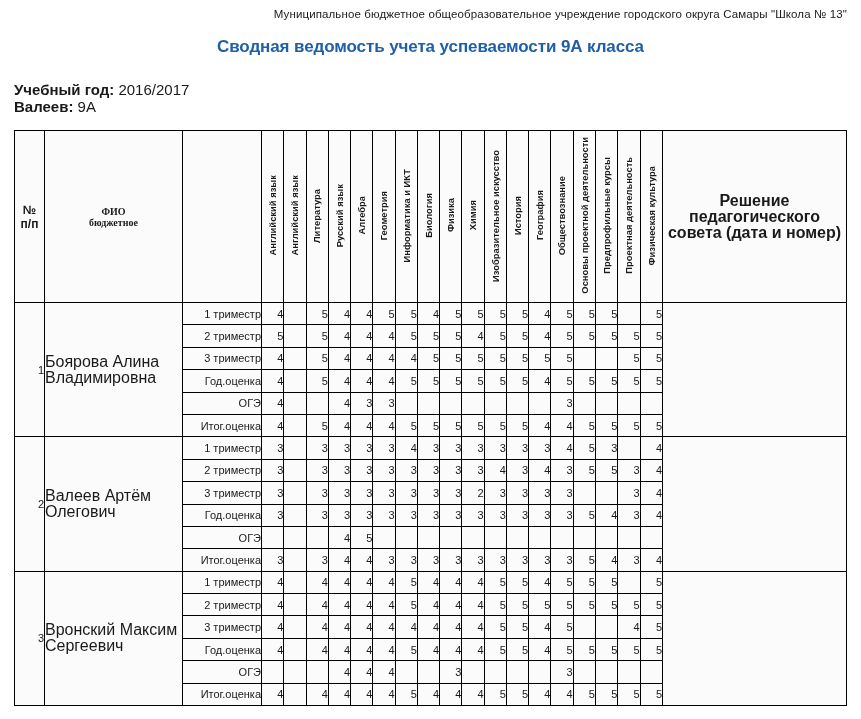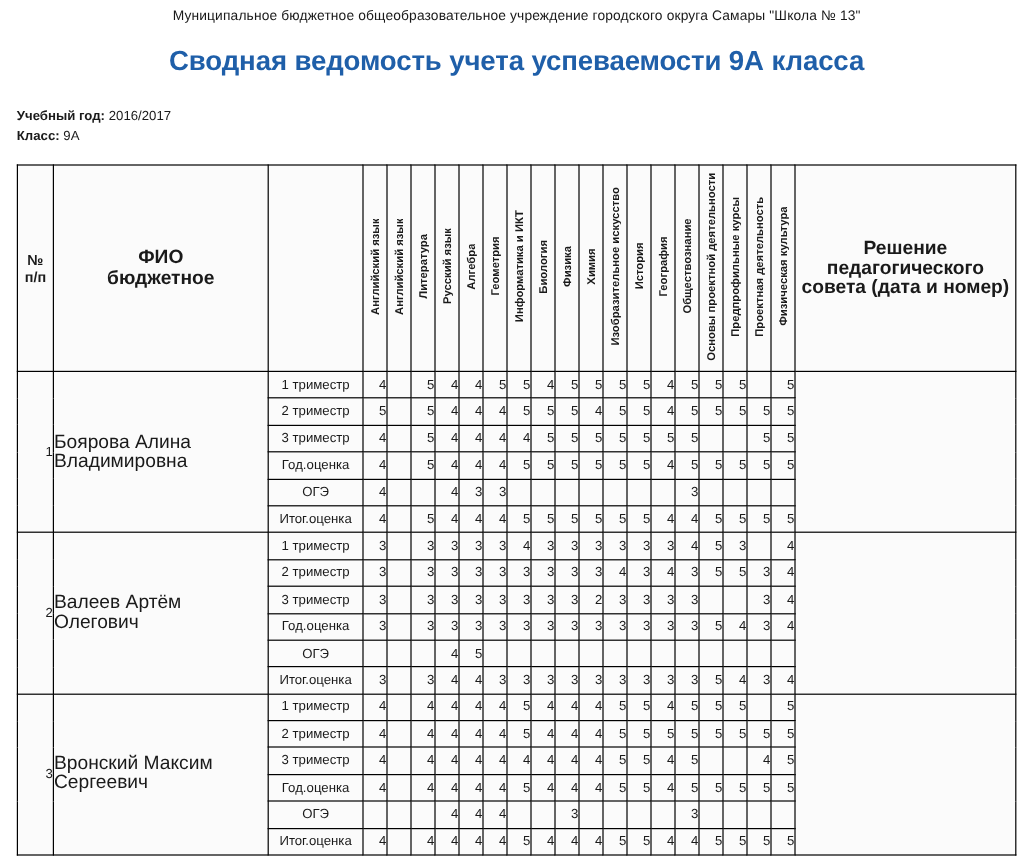--- a/index.html
+++ b/index.html
@@ -13,39 +13,39 @@
     width: 861px;
     height: 719px;
     overflow: hidden;
     font-family: "Liberation Sans", "DejaVu Sans", sans-serif;
     color: #1a1a1a;
   }
 
   .page { padding: 0 14px; }
 
   .org-line {
-    text-align: center;
+    text-align: right;
     font-size: 11.5px;
     color: #1a1a1a;
     padding-top: 8px;
     letter-spacing: 0.01em;
   }
 
   .doc-title {
     text-align: center;
-    font-size: 23px;
+    font-size: 17px;
     color: #1f5fa9;
     font-weight: bold;
     margin: 17px 0 0 0;
     letter-spacing: -0.1px;
   }
 
   .meta {
     margin-top: 25px;
-    font-size: 11px;
+    font-size: 15px;
     line-height: 16.5px;
   }
   .meta .row { white-space: nowrap; }
   .meta .lbl { font-weight: bold; }
 
   table.grid {
     border-collapse: collapse;
     margin-top: 15px;
     table-layout: fixed;
     width: 833px;
@@ -73,21 +73,21 @@
     transform: rotate(180deg);
     white-space: nowrap;
     font-size: 9.4px;
     font-weight: bold;
     line-height: 1;
     display: inline-block;
     max-height: 168px;
     overflow: hidden;
   }
   th.num  { width: 30px; font-size: 12px; }
-  th.fio  { width: 179px; font-size: 16px; }
+  th.fio  { width: 138px; font-size: 10px; font-family: Liberation Serif, serif; }
   th.per  { width: 79px; }
   th.dec  { width: 184px; font-size: 16px; line-height: 16px; padding: 0 6px; }
 
   
   tbody td {
     height: 22.4px;
     font-size: 11px;
     vertical-align: middle;
   }
   td.num {
@@ -95,21 +95,21 @@
     padding-right: 6px;
     font-size: 11px;
   }
   td.fio {
     text-align: left;
     padding-left: 8px;
     font-size: 16px;
     line-height: 16px;
   }
   td.per {
-    text-align: center;
+    text-align: right;
     padding-left: 4px;
     font-size: 11px;
     white-space: nowrap;
   }
   td.g {
     text-align: right;
     padding-right: 5px;
   }
   td.dec { background: #fbfbfb; }
   .student-top > td { border-top: 1px solid #000; }
@@ -122,21 +122,21 @@
   <div class="org-line">Муниципальное бюджетное общеобразовательное учреждение городского округа Самары "Школа № 13"</div>
 
   <h1 class="doc-title">Сводная ведомость учета успеваемости 9А класса</h1>
 
   <div class="meta">
     <div class="row">
       <span class="lbl">Учебный год:</span>
       <span>2016/2017</span>
     </div>
     <div class="row">
-      <span class="lbl">Класс:</span>
+      <span class="lbl">Валеев:</span>
       <span>9А</span>
     </div>
   </div>
 
   <table class="grid">
     <thead>
       <tr>
         <th class="num">
           <div>№</div>
           <div>п/п</div>

